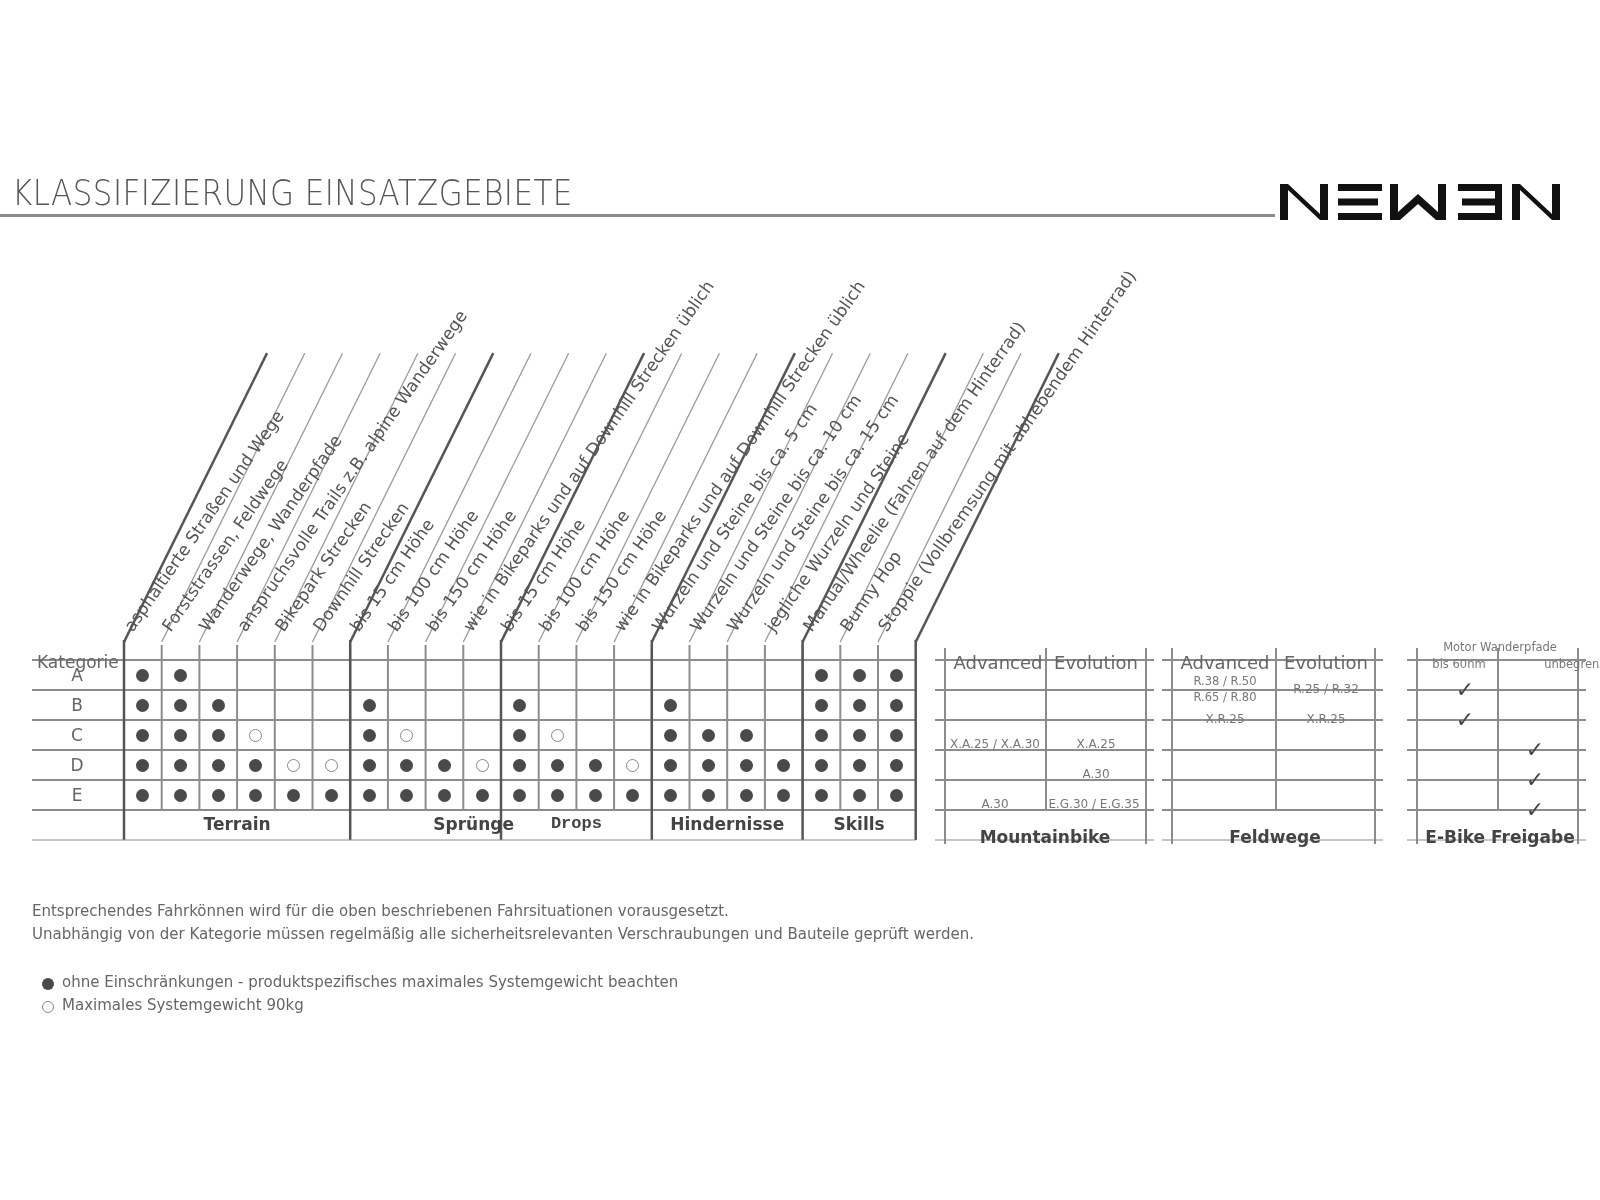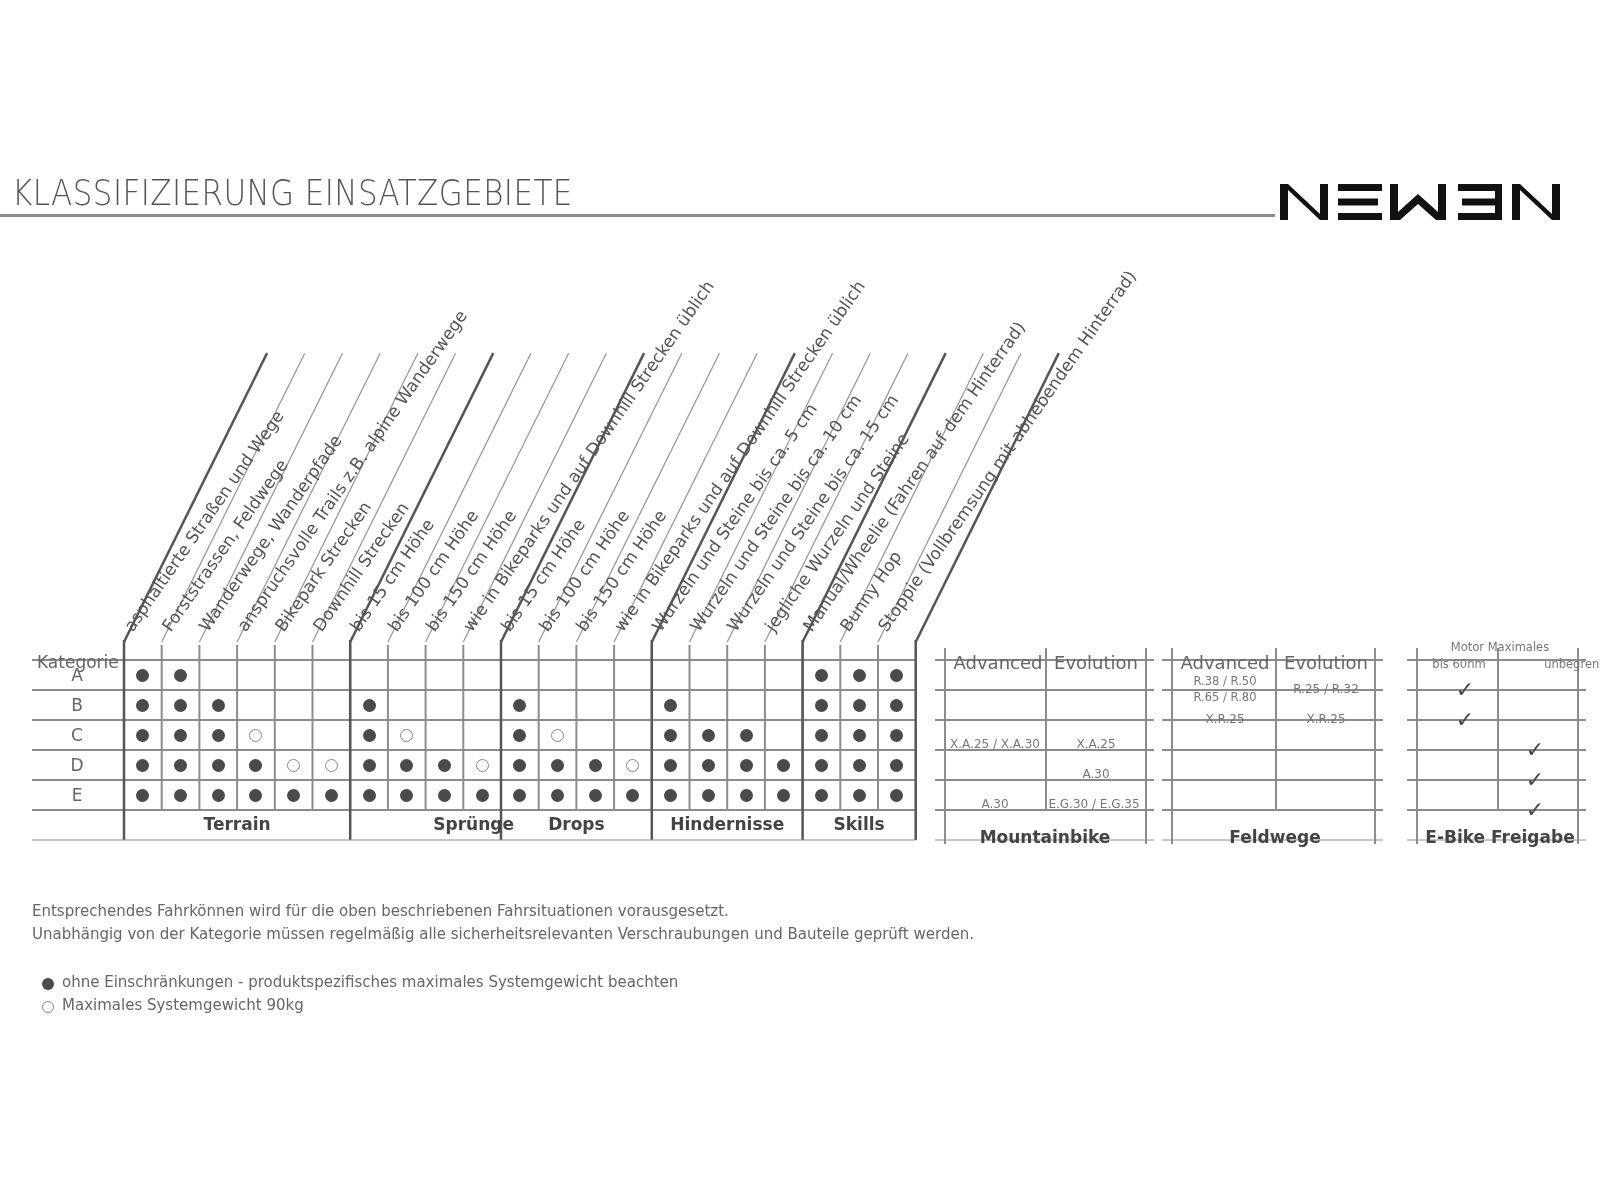--- a/index.html
+++ b/index.html
@@ -239,21 +239,21 @@
     <div class="dot full" style="left: 701.85px; top: 788.5px;"></div>
     <div class="dot full" style="left: 739.55px; top: 788.5px;"></div>
     <div class="dot full" style="left: 777.25px; top: 788.5px;"></div>
     <div class="dot full" style="left: 814.95px; top: 788.5px;"></div>
     <div class="dot full" style="left: 852.65px; top: 788.5px;"></div>
     <div class="dot full" style="left: 890.35px; top: 788.5px;"></div>
   </div>
 <div id="group-labels">
     <div class="group-label" style="left: 124px; width: 226.2px; top: 814px;">Terrain</div>
     <div class="group-label" style="left: 350.2px; width: 150.8px; top: 814px; margin-left: 48px;">Sprünge</div>
-    <div class="group-label" style="left: 501px; width: 150.8px; top: 814px;">Drops</div>
+    <div class="group-label" style="left: 501px; width: 150.8px; top: 814px; font-family: Liberation Mono, monospace;">Drops</div>
     <div class="group-label" style="left: 651.8px; width: 150.8px; top: 814px;">Hindernisse</div>
     <div class="group-label" style="left: 802.6px; width: 113.1px; top: 814px;">Skills</div>
   </div>
 
 <div class="sub-hdr" style="left:950px;top:652px;width:96px;">Advanced</div>
 <div class="sub-hdr" style="left:1048px;top:652px;width:96px;">Evolution</div>
 <div class="cell-text" style="left:945px;top:737px;width:100px;">X.A.25 / X.A.30</div>
 <div class="cell-text" style="left:1046px;top:737px;width:100px;">X.A.25</div>
 <div class="cell-text" style="left:1046px;top:767px;width:100px;">A.30</div>
 <div class="cell-text" style="left:945px;top:797px;width:100px;">A.30</div>
@@ -262,21 +262,21 @@
 
 <div class="sub-hdr" style="left:1175px;top:652px;width:100px;">Advanced</div>
 <div class="sub-hdr" style="left:1277px;top:652px;width:98px;">Evolution</div>
 <div class="cell-text" style="left:1175px;top:674px;width:100px;font-size:11.5px;">R.38 / R.50</div>
 <div class="cell-text" style="left:1175px;top:690px;width:100px;font-size:11.5px;">R.65 / R.80</div>
 <div class="cell-text" style="left:1277px;top:682px;width:98px;">R.25 / R.32</div>
 <div class="cell-text" style="left:1175px;top:712px;width:100px;">X.R.25</div>
 <div class="cell-text" style="left:1277px;top:712px;width:98px;">X.R.25</div>
 <div class="group-label" style="left:1175px;top:827px;width:200px;">Feldwege</div>
 
-<div class="cell-text" style="left:1420px;top:640px;width:160px;font-size:11.5px;color:#777;">Motor Maximales</div>
+<div class="cell-text" style="left:1420px;top:640px;width:160px;font-size:11.5px;color:#777;">Motor Wanderpfade</div>
 <div class="cell-text" style="left:1420px;top:657px;width:78px;font-size:11.5px;">bis 60nm</div>
 <div class="cell-text" style="left:1500px;top:657px;width:80px;font-size:11.5px;padding-left:37px;">unbegrenzt</div>
 <div class="check" style="left:1450px;top:679px;">✓</div>
 <div class="check" style="left:1450px;top:709px;">✓</div>
 <div class="check" style="left:1520px;top:739px;">✓</div>
 <div class="check" style="left:1520px;top:769px;">✓</div>
 <div class="check" style="left:1520px;top:799px;">✓</div>
 <div class="group-label" style="left:1420px;top:827px;width:160px;">E-Bike Freigabe</div>
 
 <div class="note" style="left:32px;top:902px;">Entsprechendes Fahrkönnen wird für die oben beschriebenen Fahrsituationen vorausgesetzt.</div>

